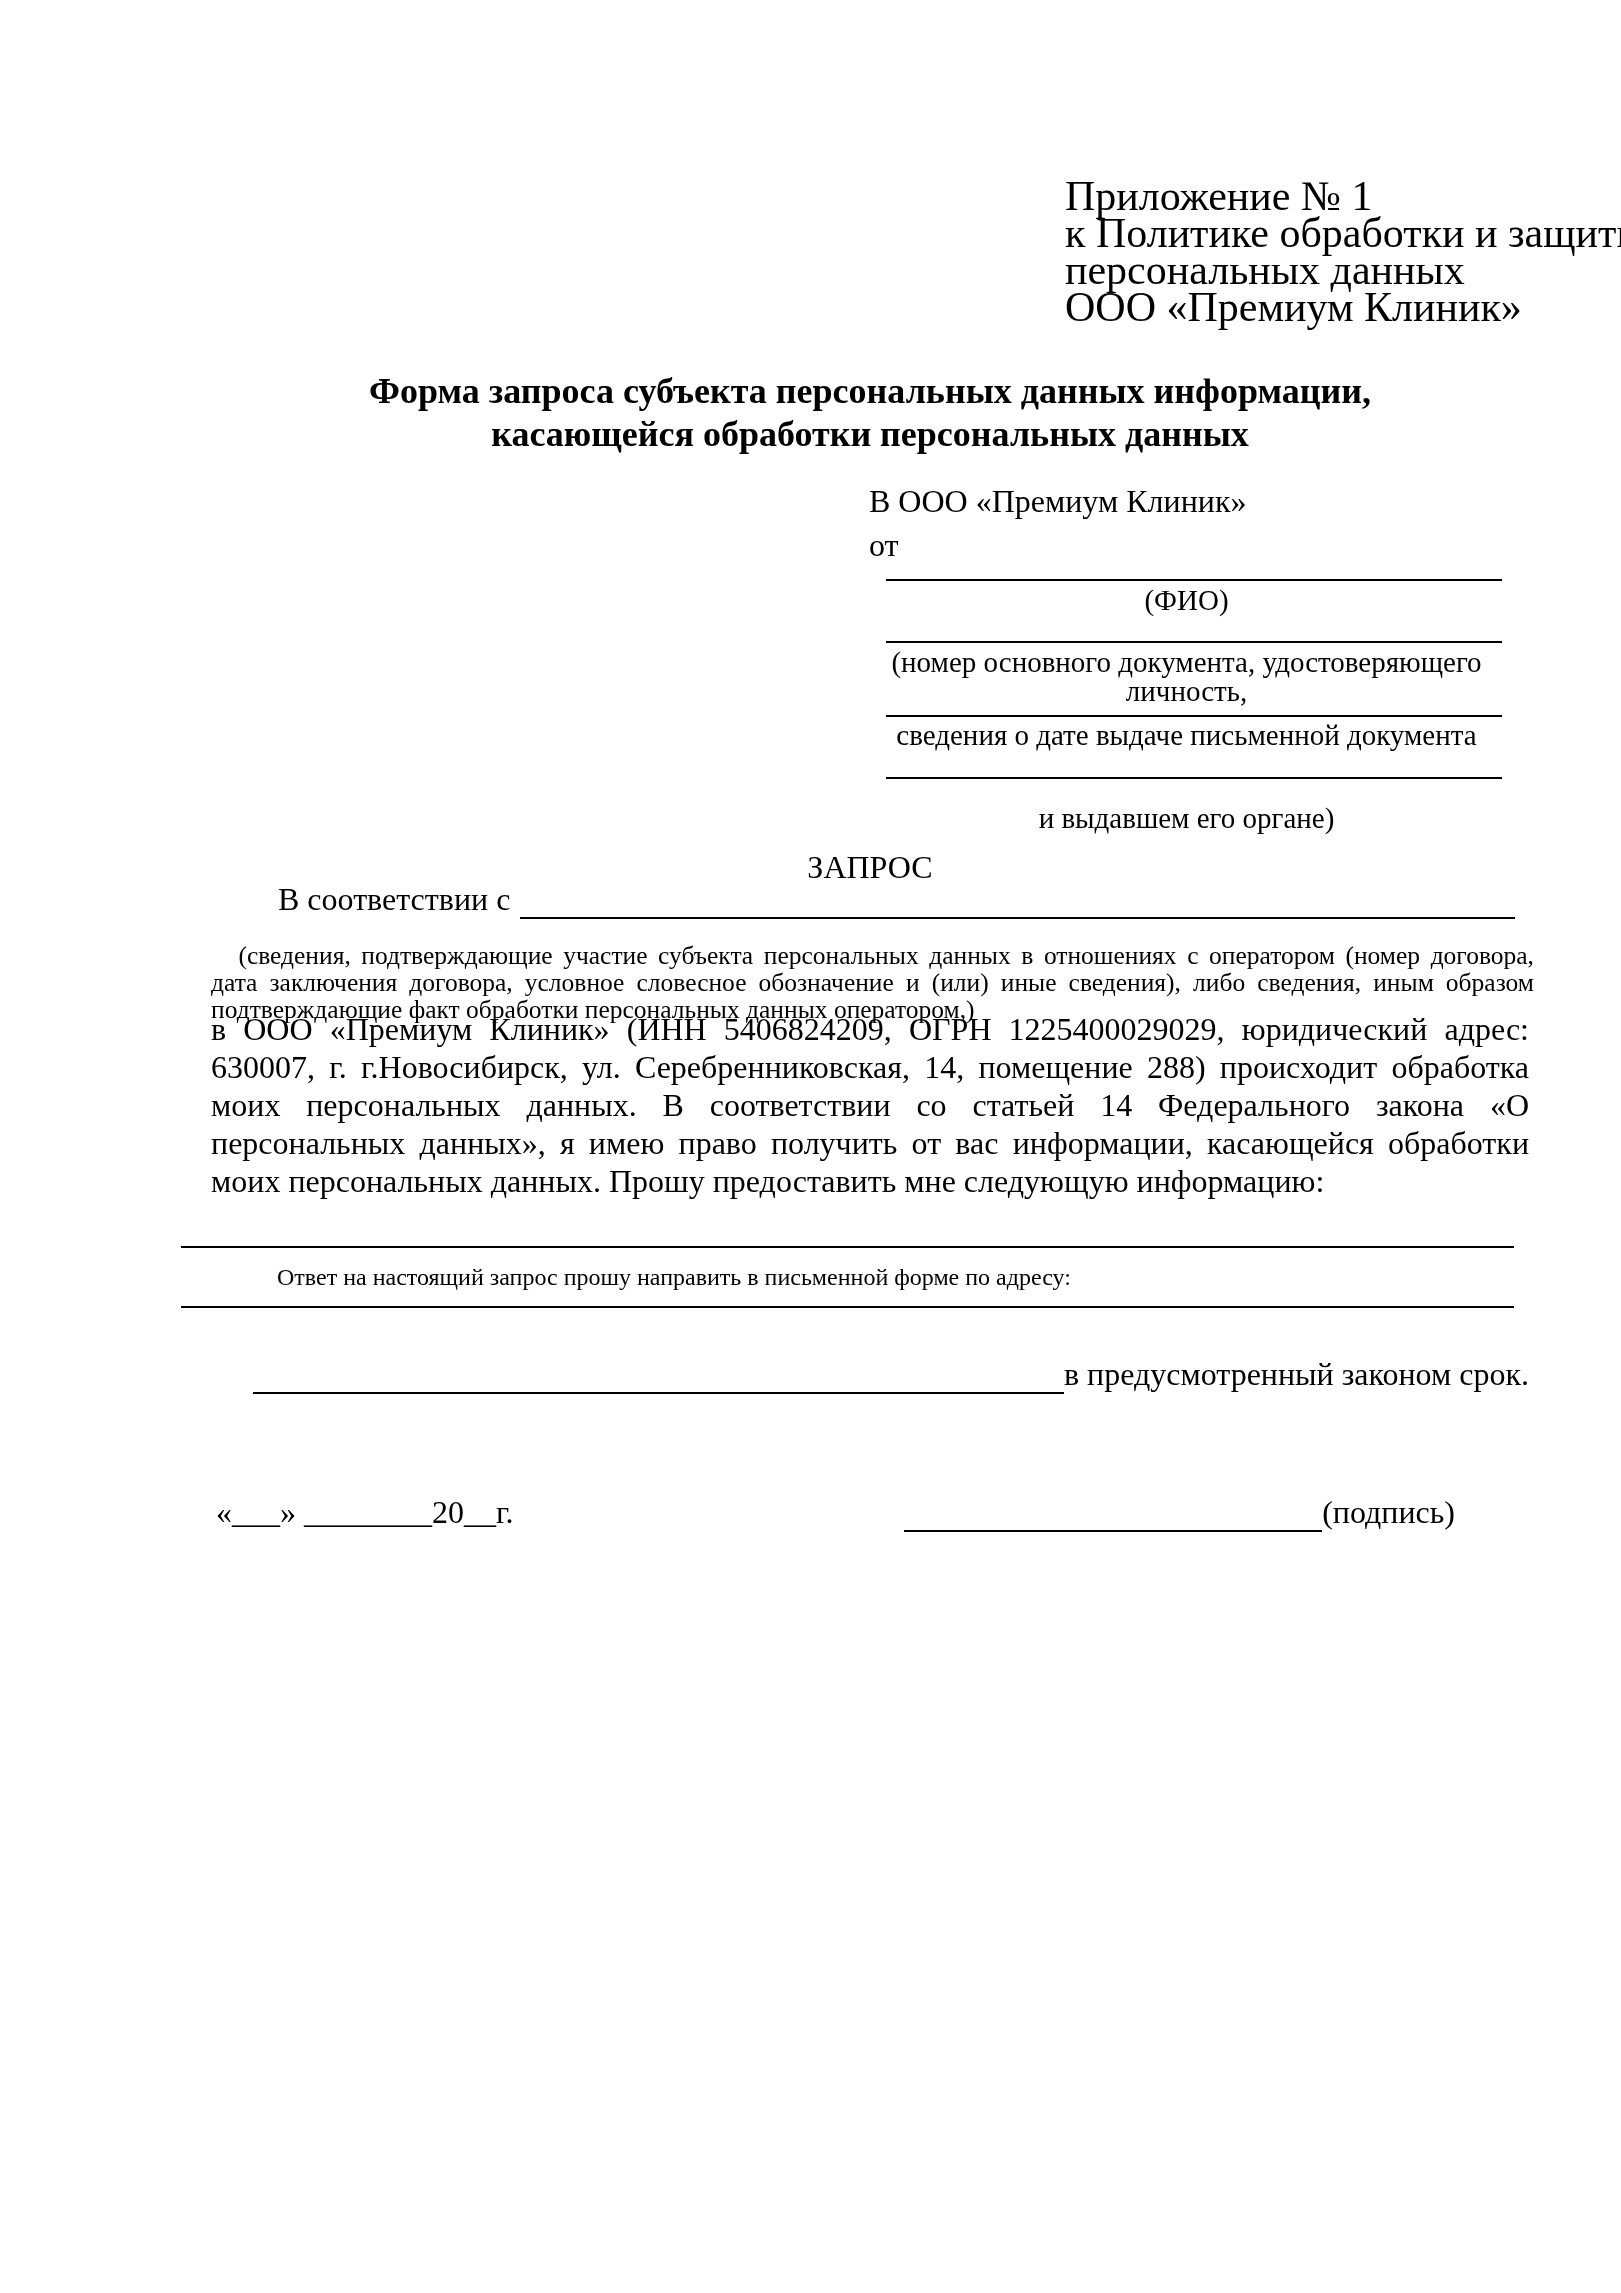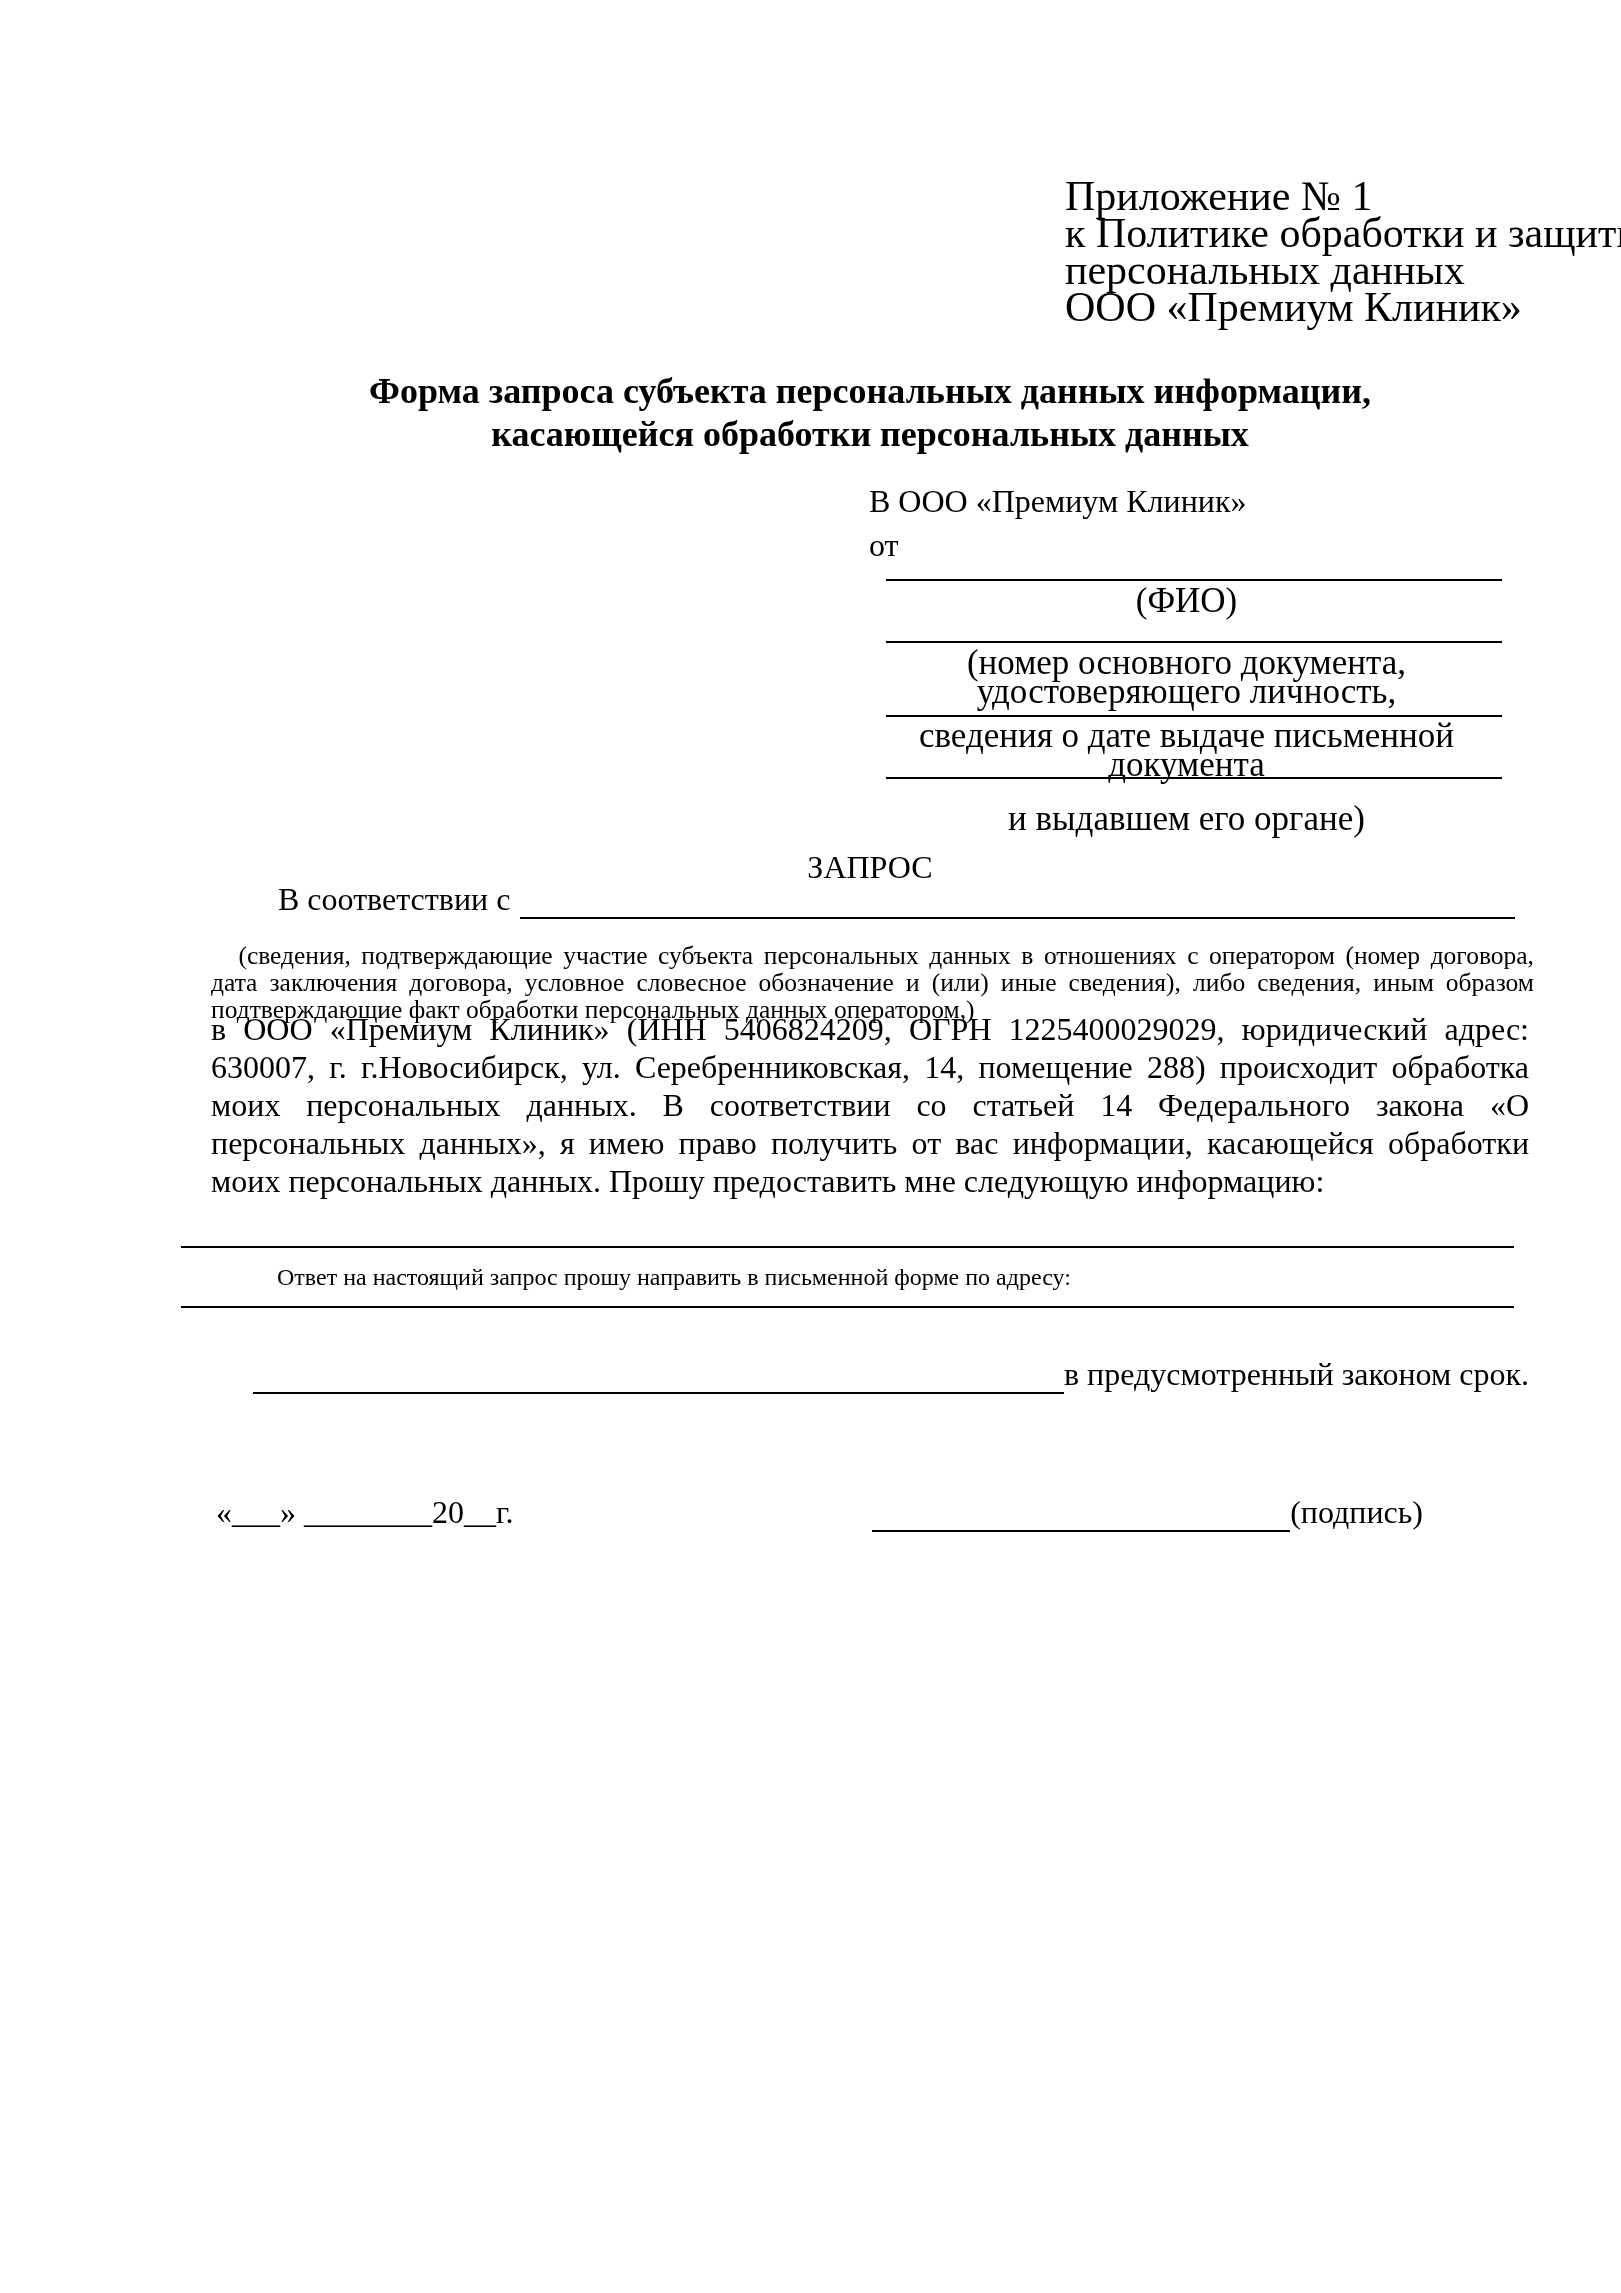--- a/index.html
+++ b/index.html
@@ -14,38 +14,38 @@
   .abs{position:absolute;}
   
   .annex{left:1065px;top:178px;font-size:42px;line-height:37px;white-space:nowrap;}
   
   .title{left:211px;top:370px;width:1318px;text-align:center;
          font-size:36px;line-height:43px;font-weight:bold;}
   
   .org{left:869px;top:483px;font-size:32px;line-height:37px;white-space:nowrap;}
   .from{left:869px;top:527px;font-size:32px;line-height:37px;}
   .f-line{left:886px;width:616px;height:0;border-top:2.9px solid #000;}
-  .f-cap{left:863px;width:647px;text-align:center;font-size:35px;line-height:29px;}
+  .f-cap{left:863px;width:647px;text-align:center;font-size:29px;line-height:29px;}
   
   .req-head{left:211px;top:849px;width:1318px;text-align:center;font-size:32px;line-height:37px;}
   .intro{left:211px;top:880px;width:1304px;display:flex;align-items:baseline;font-size:32px;line-height:39px;}
   .intro .prefix{padding-left:67px;white-space:nowrap;}
   .fill{flex:1 1 auto;border-bottom:2.9px solid #000;align-self:flex-end;height:35px;margin-left:9.8px;}
   .footnote{left:211px;top:930px;width:1323px;font-size:25.5px;line-height:27px;
             text-align:justify;text-indent:27.4px;margin-top:12px;}
   .body-par{left:211px;top:1010px;width:1318px;font-size:32px;line-height:38px;text-align:justify;}
   .blank{left:181px;width:1333px;height:0;border-top:2.9px solid #000;}
   .reply1{left:277px;top:1258px;width:1252px;font-size:24px;line-height:39px;
           text-align:justify;text-align-last:justify;white-space:nowrap;display:flex;justify-content:space-between;}
   .reply2{left:253px;top:1355px;width:1276px;display:flex;align-items:baseline;font-size:32px;line-height:39px;}
   .reply2 .suffix{white-space:nowrap;}
   .reply2 .fill{margin-left:0;margin-right:0;}
   
   .dateblank{left:216px;top:1493px;font-size:32px;line-height:39px;white-space:nowrap;}
-  .signrow{left:872px;top:1493px;width:551px;display:flex;align-items:baseline;font-size:32px;line-height:39px;}
+  .signrow{left:904px;top:1493px;width:551px;display:flex;align-items:baseline;font-size:32px;line-height:39px;}
   .signrow .fill{margin-left:0;}
   .signrow .cap{white-space:nowrap;}
 </style>
 </head>
 <body>
 
 <div class="page">
 
   <div class="abs annex">
     <div>Приложение № 1</div>

